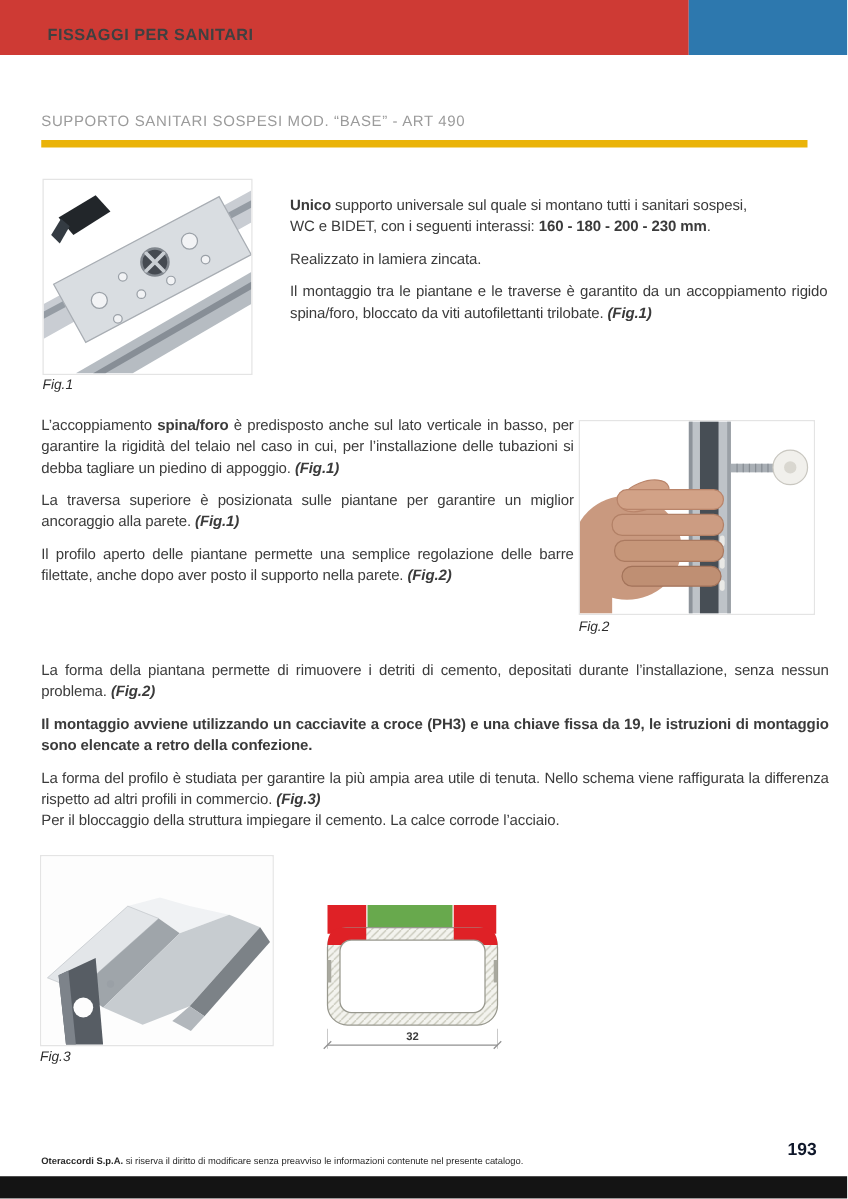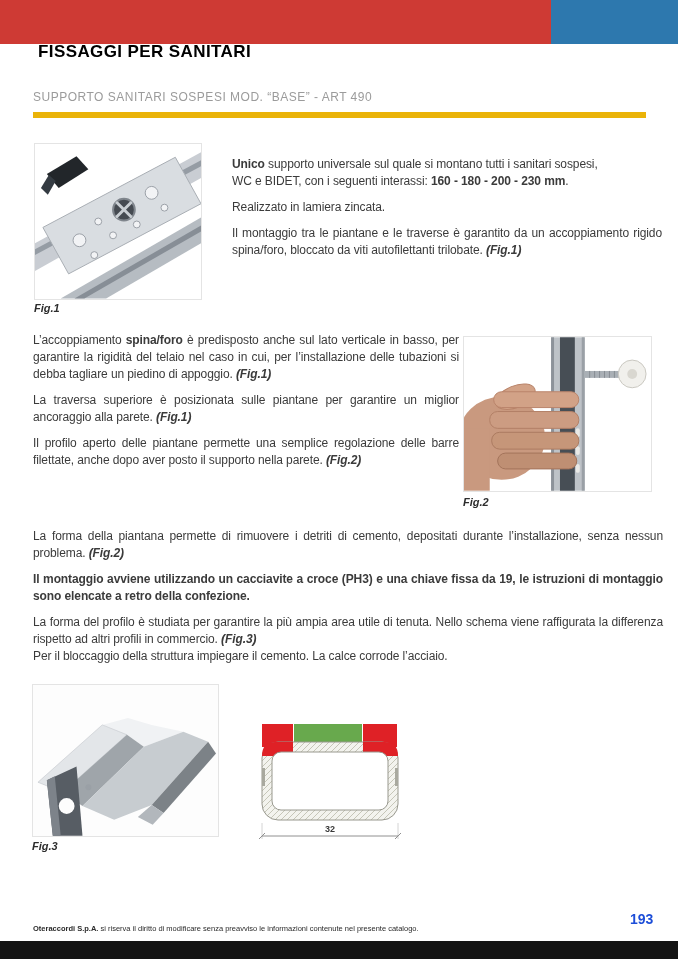--- a/index.html
+++ b/index.html
@@ -4,22 +4,22 @@
 <style>
   html,body { margin:0; padding:0; background:#ffffff; }
   .page {
     position:relative; width:678px; height:959px; background:#ffffff;
     font-family:"Liberation Sans", sans-serif; overflow:hidden;
   }
   
   .hdr-red { position:absolute; left:0; top:0; width:551px; height:44px; background:#ce3a34; }
   .hdr-blue { position:absolute; left:551px; top:0; width:127px; height:44px; background:#2d78ae; }
   .hdr-title {
-    position:absolute; left:38px; top:42px; color:#000000; font-weight:bold;
-    font-size:17px; letter-spacing:0.4px;
+    position:absolute; left:38px; top:20px; color:#404040; font-weight:bold;
+    font-size:13px; letter-spacing:0.4px;
   }
   
   .section-title {
     position:absolute; left:33px; top:90px; width:613px;
     color:#9b9b9b; font-size:12px; line-height:15px; letter-spacing:0.5px;
     padding-bottom:7px; border-bottom:6px solid #eab308;
   }
   
   .txt { position:absolute; font-size:12px; line-height:17px; color:#3b3b3b;
          text-align:justify; letter-spacing:-0.1px; }
@@ -27,32 +27,32 @@
   .b  { font-weight:bold; }
   .bi { font-weight:bold; font-style:italic; }
   #intro   { left:232px; top:156px; width:430px; }
   #leftcol { left:33px;  top:332px; width:426px; }
   #widecol { left:33px;  top:528px; width:630px; }
   
   .figure { position:absolute; border:1px solid #e4e4e4; box-sizing:border-box; background:#fff; }
   #fig1 { left:34px;  top:143px; width:168px; height:157px; }
   #fig2 { left:463px; top:336px; width:189px; height:156px; }
   #fig3 { left:32px;  top:684px; width:187px; height:153px; }
-  .caption { position:absolute; font-weight:bold; font-style:italic; font-size:11px; color:#2d2d2d; }
+  .caption { position:absolute; font-weight:normal; font-style:italic; font-size:11px; color:#2d2d2d; }
   #cap1 { left:34px;  top:302px; }
   #cap2 { left:463px; top:496px; width:189px; text-align:left; }
   #cap3 { left:32px;  top:840px; }
   
   .diagram { position:absolute; }
   #diag1 { left:255px; top:690px; width:165px; height:152px; }
   #diag2 { left:420px; top:690px; width:240px; height:152px; }
   svg text { font-family:"Liberation Sans", sans-serif; }
   
   .footer-note { position:absolute; left:33px; top:924px; font-size:7.5px; color:#2a2a2a; }
-  .page-num { position:absolute; left:630px; top:911px; font-size:14px; font-weight:bold; color:#1d4ed8; }
+  .page-num { position:absolute; left:630px; top:911px; font-size:14px; font-weight:bold; color:#0f172a; }
   .bottom-bar { position:absolute; left:0; top:941px; width:678px; height:18px; background:#141414; }
 </style>
 </head>
 <body>
 
 <div class="page">
 
   <div class="hdr-red"></div>
   <div class="hdr-blue"></div>
   <div class="hdr-title">FISSAGGI PER SANITARI</div>

